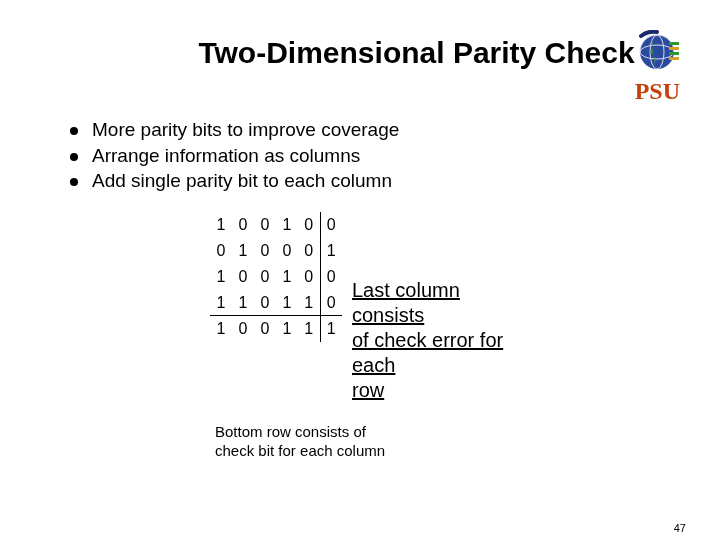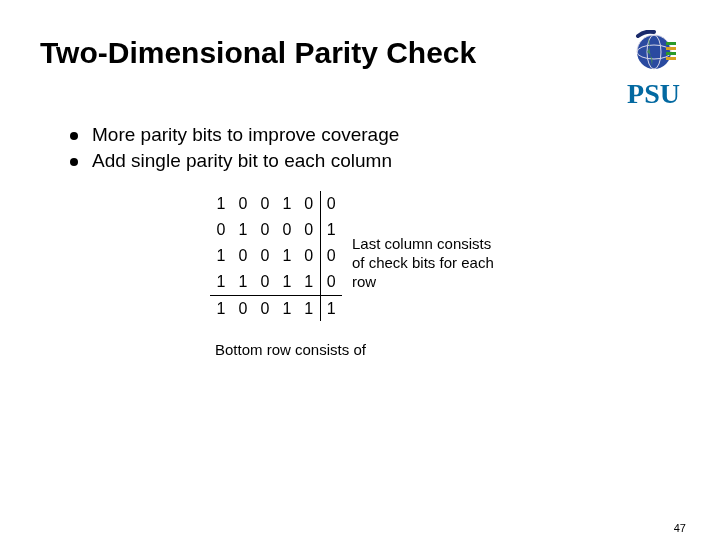--- a/index.html
+++ b/index.html
@@ -11,42 +11,42 @@
     color: #000;
     position: relative;
     overflow: hidden;
   }
   .slide {
     padding: 36px 40px 20px 40px;
   }
   .header {
     display: flex;
     align-items: flex-start;
-    justify-content: space-between;
+    justify-content: flex-end;
     margin-bottom: 10px;
   }
   .title {
     font-size: 30px;
     font-weight: bold;
     color: #000;
   }
   .logo-block {
     display: flex;
     flex-direction: column;
     align-items: center;
     margin-top: -6px;
   }
   .globe {
     width: 44px;
     height: 44px;
   }
   .psu {
     font-family: "Times New Roman", serif;
-    font-size: 28px;
-    color: #0369a1;
+    font-size: 24px;
+    color: #c2410c;
     font-weight: bold;
     margin-top: 4px;
   }
   .bullets {
     list-style: none;
     margin: 12px 0 18px 30px;
   }
   .bullets li {
     font-size: 19px;
     line-height: 1.35;
@@ -74,25 +74,26 @@
   .matrix td {
     width: 22px;
     height: 26px;
     text-align: center;
     font-size: 16px;
     font-family: Arial, sans-serif;
   }
   .matrix td.br-right { border-right: 1.5px solid #000; }
   .matrix td.br-bottom { border-bottom: 1.5px solid #000; }
   .side-note {
-    font-size: 15px;
+    font-size: 20px;
     line-height: 1.25;
     margin-left: 10px;
-    margin-top: 44px;
+    margin-top: 66px;
     width: 175px;
+    text-decoration: underline;
   }
   .bottom-note {
     font-size: 15px;
     line-height: 1.25;
     margin-left: 175px;
     margin-top: 20px;
     width: 200px;
   }
   .page-num {
     position: absolute;
@@ -121,20 +122,21 @@
         <rect x="34" y="22" width="14" height="3" fill="#2a9a2a"></rect>
         <rect x="34" y="27" width="14" height="3" fill="#d8a020"></rect>
         <path d="M 6 6 A 20 20 0 0 1 22 2" fill="none" stroke="#1a2a6a" stroke-width="4" stroke-linecap="round"></path>
       </svg>
       <div class="psu">PSU</div>
     </div>
   </div>
 
   <ul class="bullets">
     <li>More parity bits to improve coverage</li>
+    <li>Arrange information as columns</li>
     <li>Add single parity bit to each column</li>
   </ul>
 
   <div class="matrix-area">
     <table class="matrix">
       <tbody>
           <tr>
         <td>1</td>
         <td>0</td>
         <td>0</td>
@@ -171,24 +173,25 @@
         <td>0</td>
         <td>0</td>
         <td>1</td>
         <td class="br-right">1</td>
         <td>1</td>
       </tr>
     </tbody>
       </table>
     <div class="side-note">
       <span>Last column consists</span><br>
-      <span>of check bits for each</span><br>
+      <span>of check error for each</span><br>
       <span>row</span>
     </div>
   </div>
 
   <div class="bottom-note">
     <span>Bottom row consists of</span><br>
+    <span>check bit for each column</span>
   </div>
 
 </div>
 
 <div class="page-num">47</div>
 
 </body></html>

